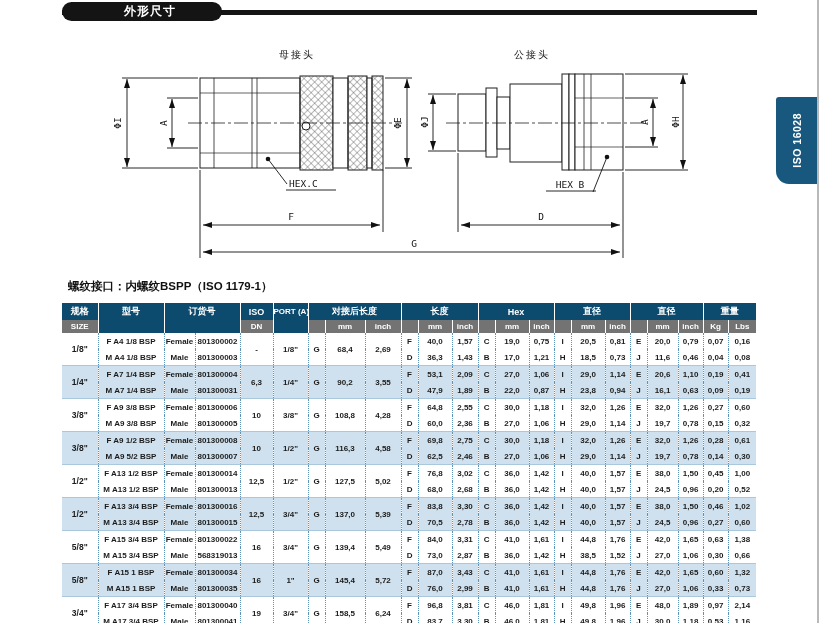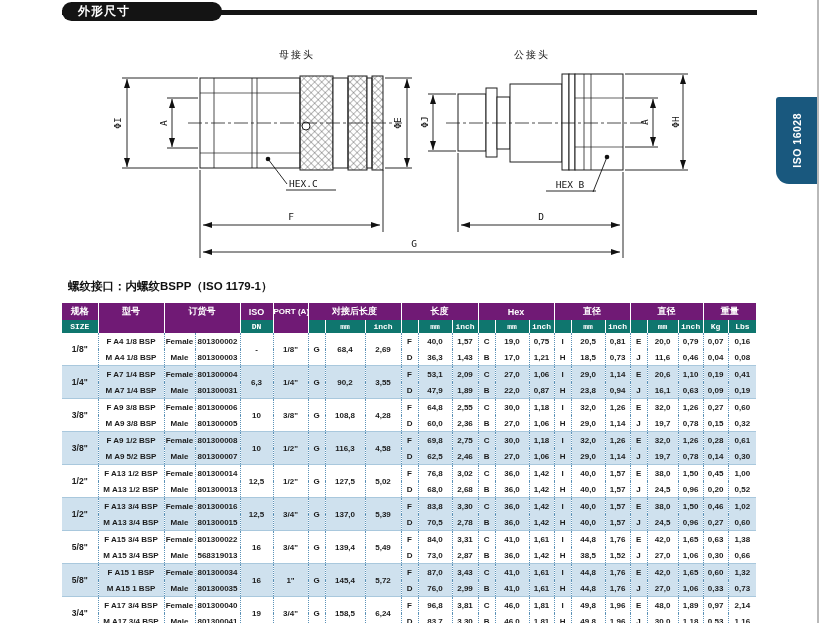--- a/index.html
+++ b/index.html
@@ -5,21 +5,21 @@
   html,body{margin:0;padding:0;}
   body{
     width:822px;height:623px;overflow:hidden;position:relative;
     background:#ffffff;font-family:"Liberation Sans",sans-serif;
   }
   
   .hdr-bar{position:absolute;left:62px;top:10px;width:695px;height:5px;background:#141414;}
   .hdr-tab{
     position:absolute;left:62px;top:2px;width:160px;height:19px;background:#141414;
     border-radius:10px;color:#fff;font-weight:bold;font-size:12px;line-height:19px;
-    padding-left:16px;box-sizing:border-box;letter-spacing:1px;
+    padding-left:16px;box-sizing:border-box;letter-spacing:1px;text-align:center;
   }
   
   .iso-tab{
     position:absolute;left:776px;top:97px;width:42px;height:87px;background:#19587e;
     border-radius:3px 0 0 13px;display:flex;align-items:center;justify-content:center;
   }
   .iso-tab span{
     writing-mode:vertical-rl;transform:rotate(180deg);
     color:#fff;font-weight:bold;font-size:10.5px;letter-spacing:0.5px;white-space:nowrap;
   }
@@ -27,24 +27,24 @@
 
   .drawings{position:absolute;left:0;top:0;}
   .drawings .dl{font:9.5px "DejaVu Sans Mono",monospace;}
   .drawings .cjk{font:10px "DejaVu Sans",sans-serif;letter-spacing:2px;}
 
   .tbl-title{position:absolute;left:68px;top:279px;font-size:11.5px;font-weight:bold;color:#111;}
 
   .tbl{position:absolute;left:62px;top:303px;}
   table{border-collapse:collapse;table-layout:fixed;width:694px;}
   th,td{padding:0;margin:0;text-align:center;vertical-align:middle;overflow:hidden;white-space:nowrap;}
-  thead th{background:#701a75;color:#fff;font-weight:bold;border-left:1px dotted rgba(255,255,255,0.55);}
+  thead th{background:#0c4a6e;color:#fff;font-weight:bold;border-left:1px dotted rgba(255,255,255,0.55);}
   thead tr.h1 th{font-size:9px;height:17px;}
   thead tr.h2 th{height:13px;font-size:8px;}
-  thead th.gray{background:#0f766e;color:#fff;font-family:Liberation Mono, monospace;}
+  thead th.gray{background:#737373;color:#fff;}
   thead th.c0{border-left:none;}
   tbody td{
     font-size:8px;font-weight:bold;color:#1b1b1b;height:16px;
     border-left:1px dotted #5d93b8;background:#fff;
   }
   tbody td.c0{border-left:none;}
   tbody tr.alt td{background:#cfe1ee;}
   tbody tr.glast td,tbody td.rs{border-bottom:1px solid #a9c8dd;}
   tbody td.sz{font-size:8.5px;}
 </style>

